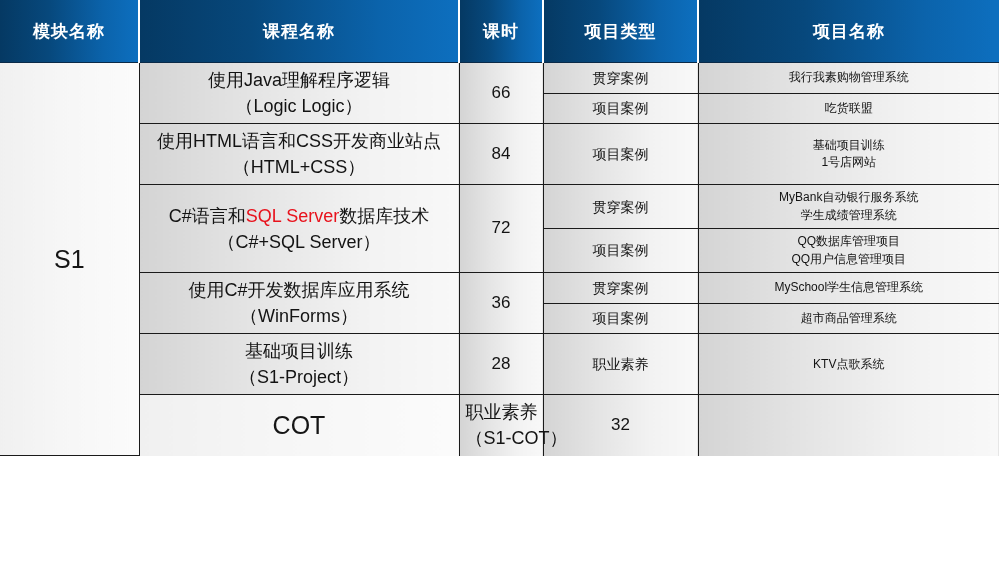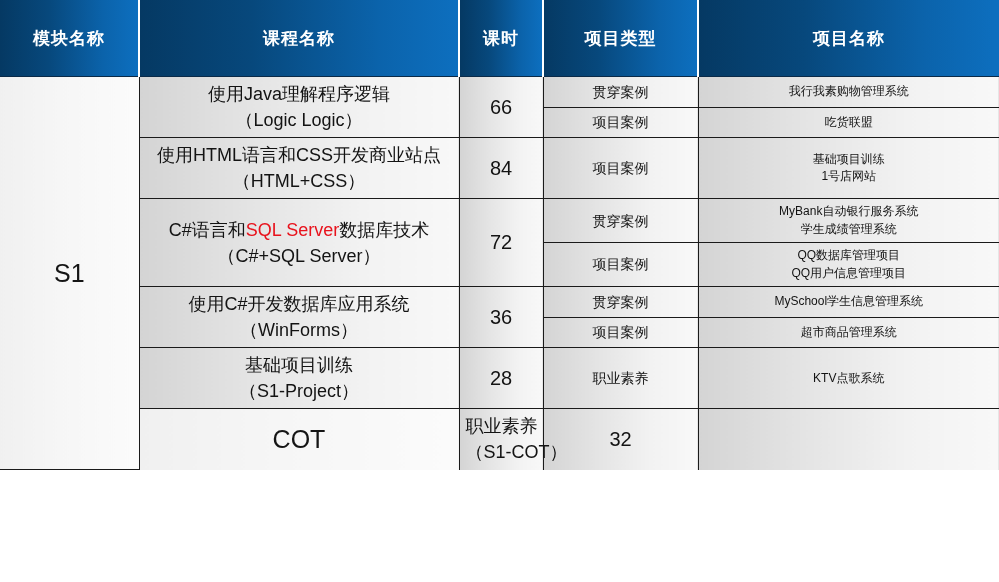--- a/index.html
+++ b/index.html
@@ -16,21 +16,21 @@
 
   .curriculum-table {
     width: 999px;
     border-collapse: collapse;
     table-layout: fixed;
   }
 
   
   .curriculum-table thead th {
     height: 44px;
-    padding: 16px;
+    padding: 9px;
     color: #ffffff;
     font-size: 17px;
     font-weight: bold;
     letter-spacing: 1px;
     text-align: center;
     vertical-align: middle;
     background: linear-gradient(to right, #053963 0%, #07487c 35%, #0b63ab 75%, #0d6fbf 100%);
     border-right: 2px solid #ffffff;
     border-bottom: 1px solid #0a2a48;
   }
@@ -53,21 +53,21 @@
     border-left: none;
     background: linear-gradient(to right, #f0f0f0 0%, #f6f6f6 45%, #fbfbfb 100%);
     font-size: 25px;
     color: #151515;
   }
   .curriculum-table td.module-cell.serif-module {
     font-family: Liberation Sans, sans-serif;
     font-size: 25px;
   }
   .curriculum-table td.hours-cell {
-    font-size: 20px;
+    font-size: 17px;
     margin-left: 18px;
   }
   .curriculum-table td.course-cell {
     font-size: 18px;
   }
   .curriculum-table td.type-cell {
     font-size: 14px;
   }
   .curriculum-table td.name-cell {
     font-size: 12px;

